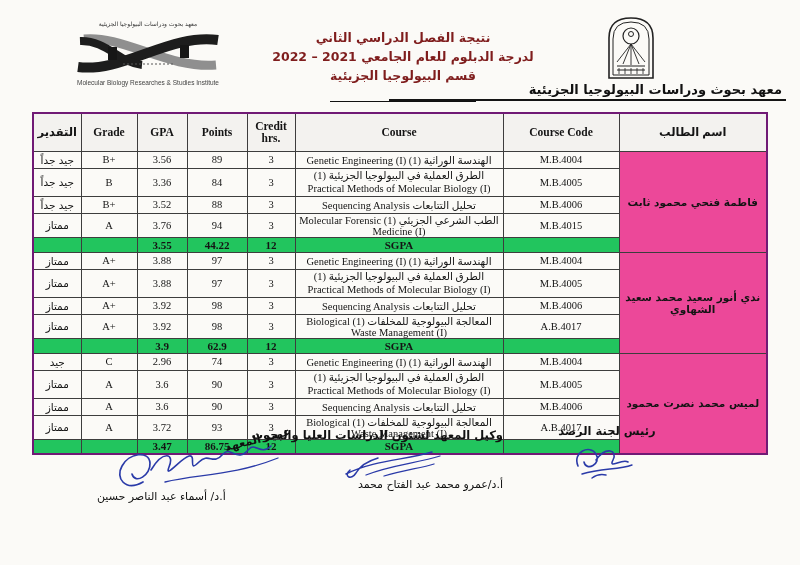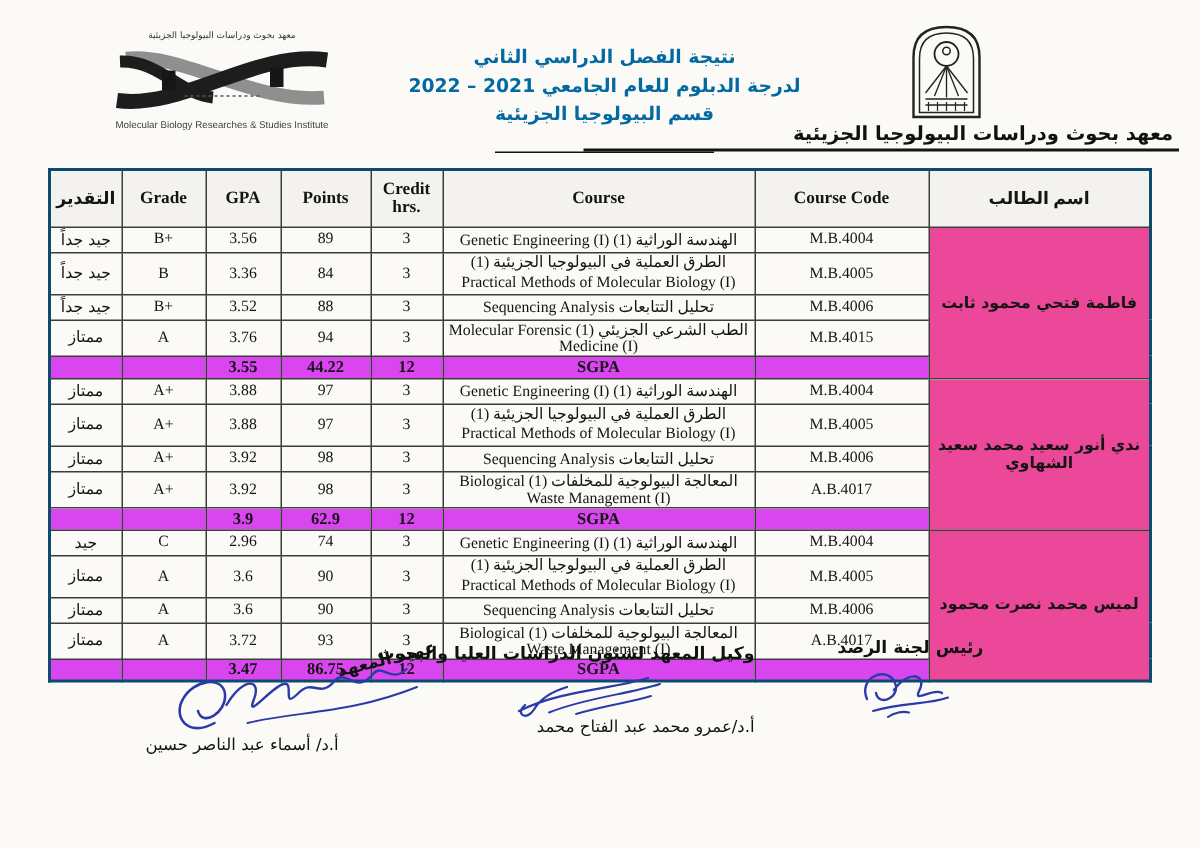--- a/index.html
+++ b/index.html
@@ -5,40 +5,40 @@
   *{margin:0;padding:0;box-sizing:border-box}
   html,body{width:800px;height:565px}
   body{background:#d8d8d8;font-family:"Liberation Serif","DejaVu Sans",serif}
   .page{position:relative;width:800px;height:565px;background:#fbfaf7;overflow:hidden}
 
   
   .logo-block{position:absolute;left:58px;top:20px;width:180px;text-align:center}
   .logo-top-text{font-size:6px;color:#333;font-family:"DejaVu Sans",sans-serif;letter-spacing:-0.3px;white-space:nowrap}
   .logo-bottom-text{font-size:6.5px;color:#444;font-family:"Liberation Sans","DejaVu Sans",sans-serif;white-space:nowrap;margin-top:-2px}
   .title-block{position:absolute;left:248px;top:28px;width:310px;text-align:center;direction:rtl;
-               font-weight:bold;font-size:12.5px;line-height:19px;color:#0369a1;font-family:"DejaVu Sans",sans-serif}
+               font-weight:bold;font-size:12.5px;line-height:19px;color:#7f1d1d;font-family:"DejaVu Sans",sans-serif}
   .title-line3 span{border-bottom:1.5px solid #111;padding-bottom:18px}
   .emblem-block{position:absolute;right:140px;top:14px;width:58px;height:66px}
   .institute-name{position:absolute;top:82px;right:14px;direction:rtl;font-weight:bold;font-size:13px;
                   font-family:"DejaVu Sans",sans-serif;color:#111;border-bottom:2.5px solid #151515;
                   padding:0 4px 2px 140px;white-space:nowrap}
 
   
   .results-table{position:absolute;left:32px;top:112px;border-collapse:collapse;table-layout:fixed;width:734px;
-                 border:2px solid #0c4a6e}
+                 border:2px solid #701a75}
   .results-table th,.results-table td{border:1px solid #3d3d3d;text-align:center;vertical-align:middle;
                  padding:0 2px;overflow:hidden;color:#141414}
   .results-table thead th{font-weight:bold;font-size:11.5px;height:38px;background:#f3f2ef;font-family:"Liberation Serif","DejaVu Sans",serif}
   .results-table td{font-size:10.5px;height:17px}
   .row-two td{height:28px}
   .row-two .course-cell div{line-height:13px}
   .grade-ar{font-size:9px;font-family:"DejaVu Sans",sans-serif}
   .course-cell{font-size:10.5px}
   .name-cell{font-weight:bold;font-size:10.5px;font-family:"DejaVu Sans",sans-serif;background:#ec4899}
-  .sgpa td{background:#d946ef;font-weight:bold;font-size:11px;height:15px}
+  .sgpa td{background:#22c55e;font-weight:bold;font-size:11px;height:15px}
   th.h-ar{font-family:"DejaVu Sans",sans-serif;font-size:10.5px}
 
   
   .sig-block{position:absolute;font-family:"DejaVu Sans",sans-serif;color:#111}
   .sig-title{font-weight:bold;font-size:11.5px;direction:rtl;white-space:nowrap}
   .sig-name{font-weight:normal;font-size:11px;direction:rtl;white-space:nowrap}
   .dean-block{left:95px;top:426px;width:215px;height:90px}
   .dean-title{position:absolute;right:18px;top:6px;transform:rotate(-14deg)}
   .dean-svg{position:absolute;left:18px;top:14px}
   .dean-name{position:absolute;left:2px;top:64px}

